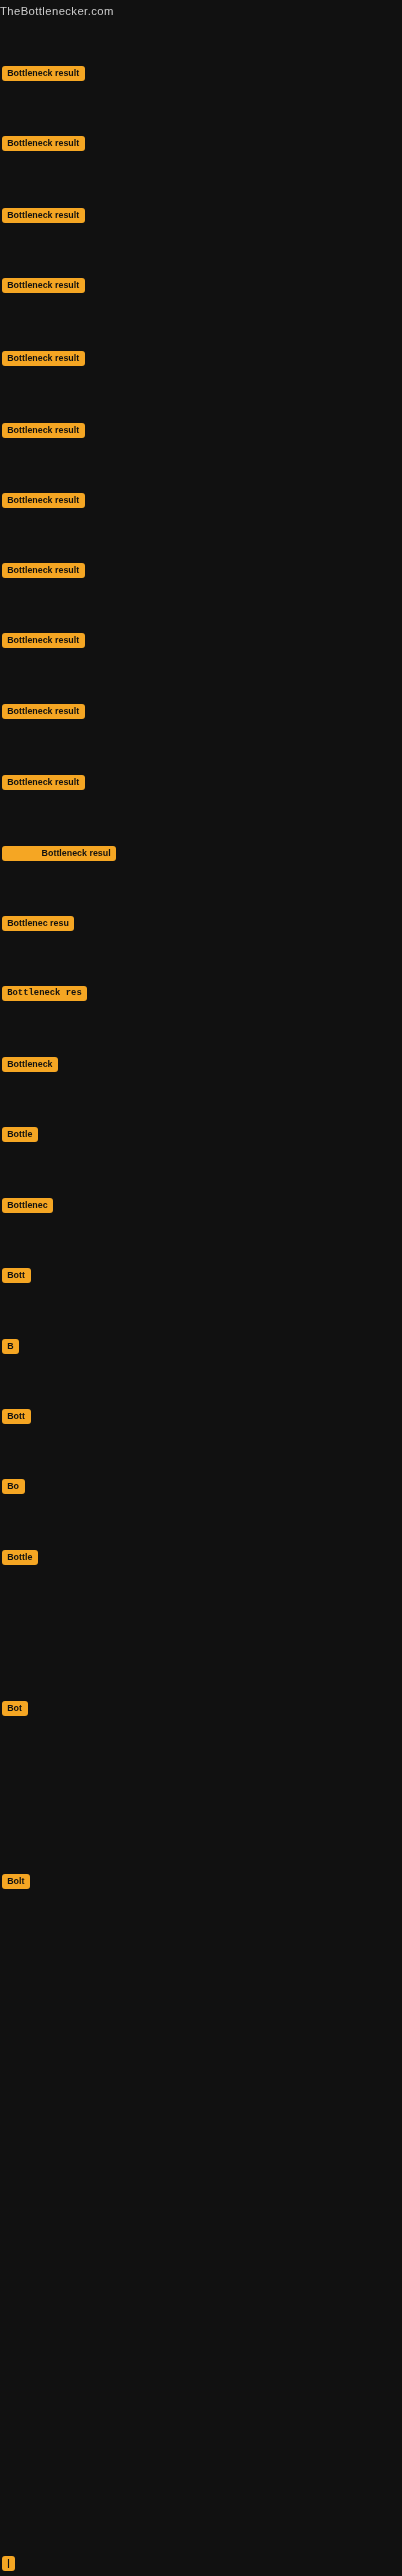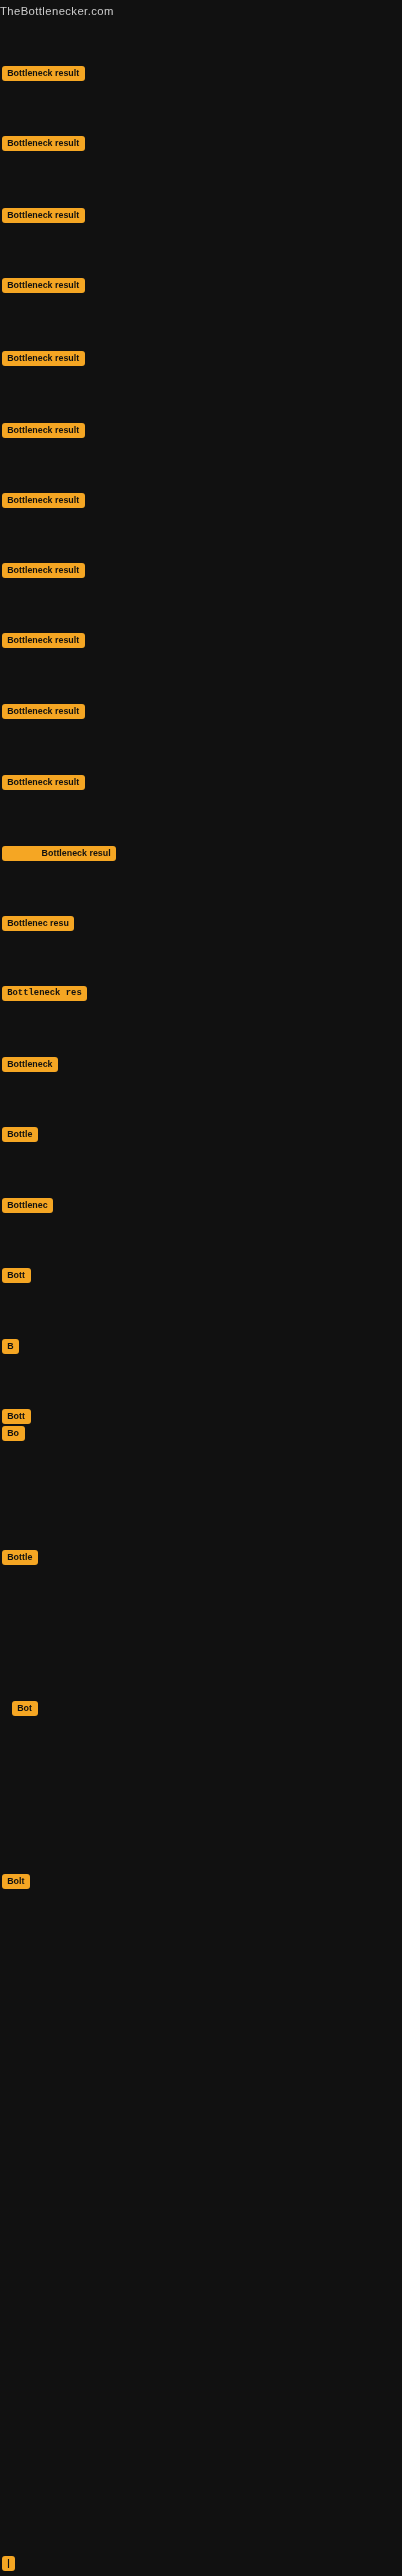--- a/index.html
+++ b/index.html
@@ -53,19 +53,19 @@
     <div class="badge" style="top: 755px;">Bottleneck result</div>
     <div class="badge" style="top: 826px; padding-left: 40px;">Bottleneck resul</div>
     <div class="badge" style="top: 896px;">Bottlenec resu</div>
     <div class="badge" style="top: 966px; font-family: Liberation Mono, monospace;">Bottleneck res</div>
     <div class="badge" style="top: 1037px;">Bottleneck</div>
     <div class="badge" style="top: 1107px;">Bottle</div>
     <div class="badge" style="top: 1178px;">Bottlenec</div>
     <div class="badge" style="top: 1248px;">Bott</div>
     <div class="badge" style="top: 1319px;">B</div>
     <div class="badge" style="top: 1389px;">Bott</div>
-    <div class="badge" style="top: 1406px;">Bo</div>
+    <div class="badge" style="top: 1459px;">Bo</div>
     <div class="badge" style="top: 1530px;">Bottle</div>
-    <div class="badge" style="top: 1681px; margin-left: 10px;">Bot</div>
+    <div class="badge" style="top: 1681px;">Bot</div>
     <div class="badge" style="top: 1854px;">Bolt</div>
     <div class="badge" style="top: 2536px;">|</div>
   </div>
 
 
 </body></html>

